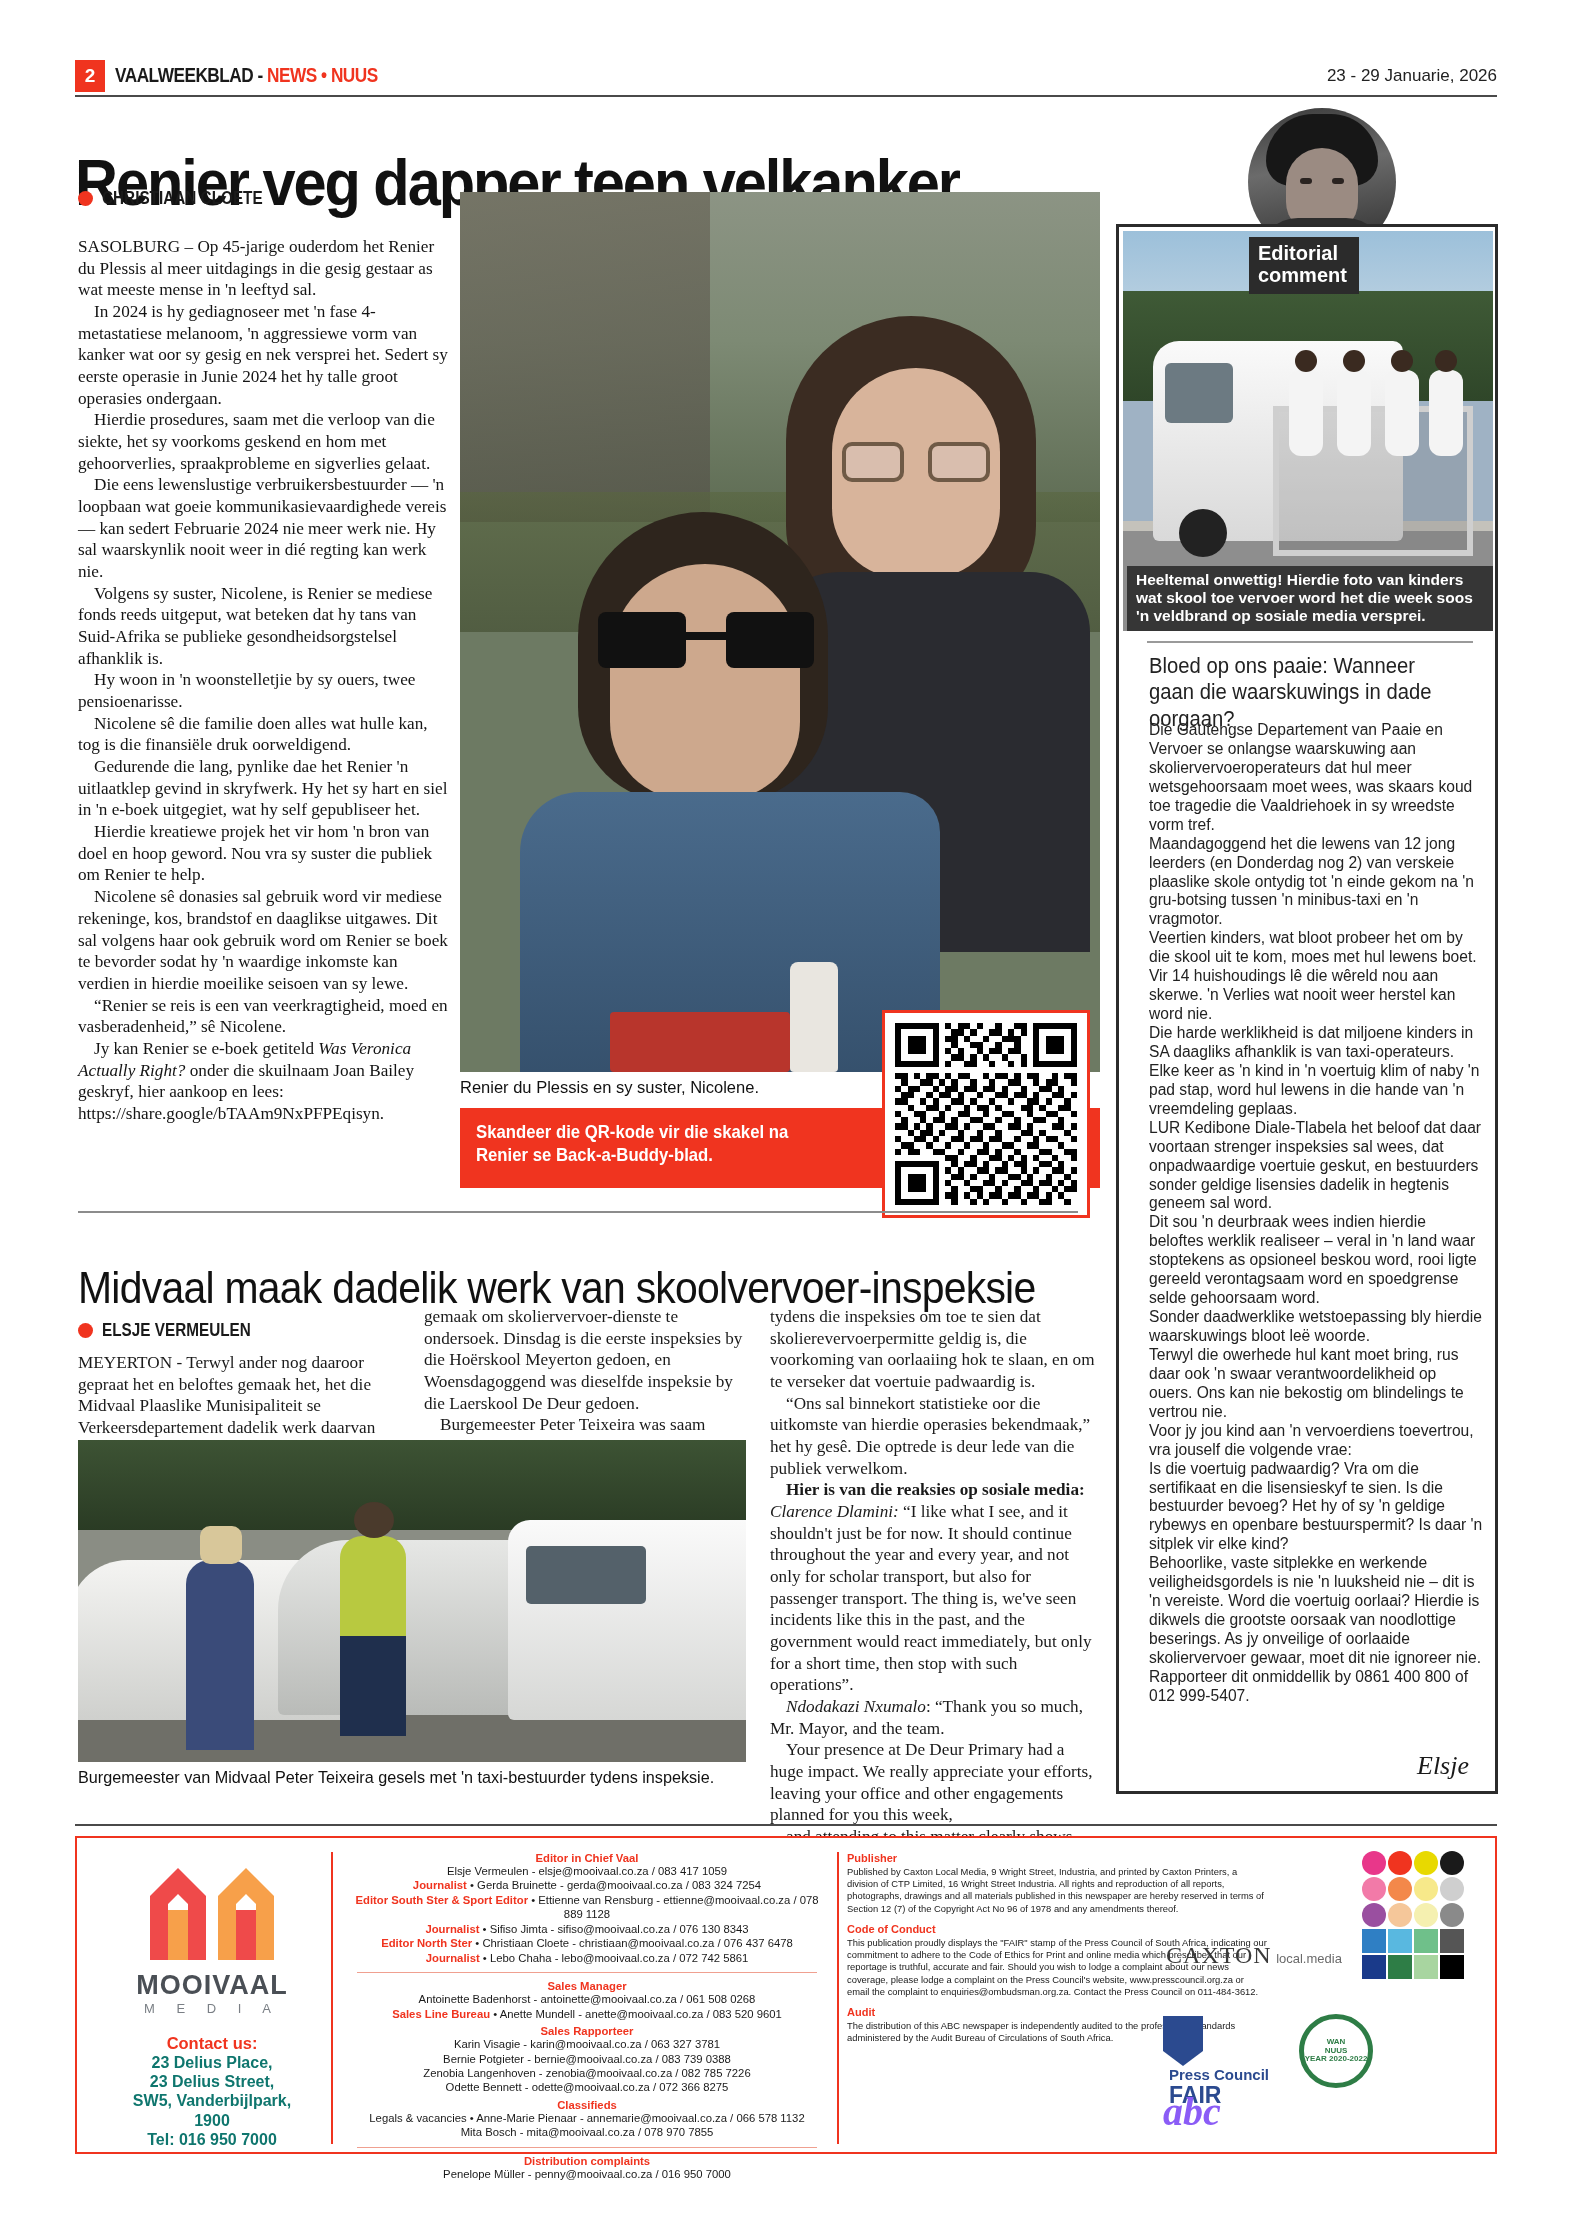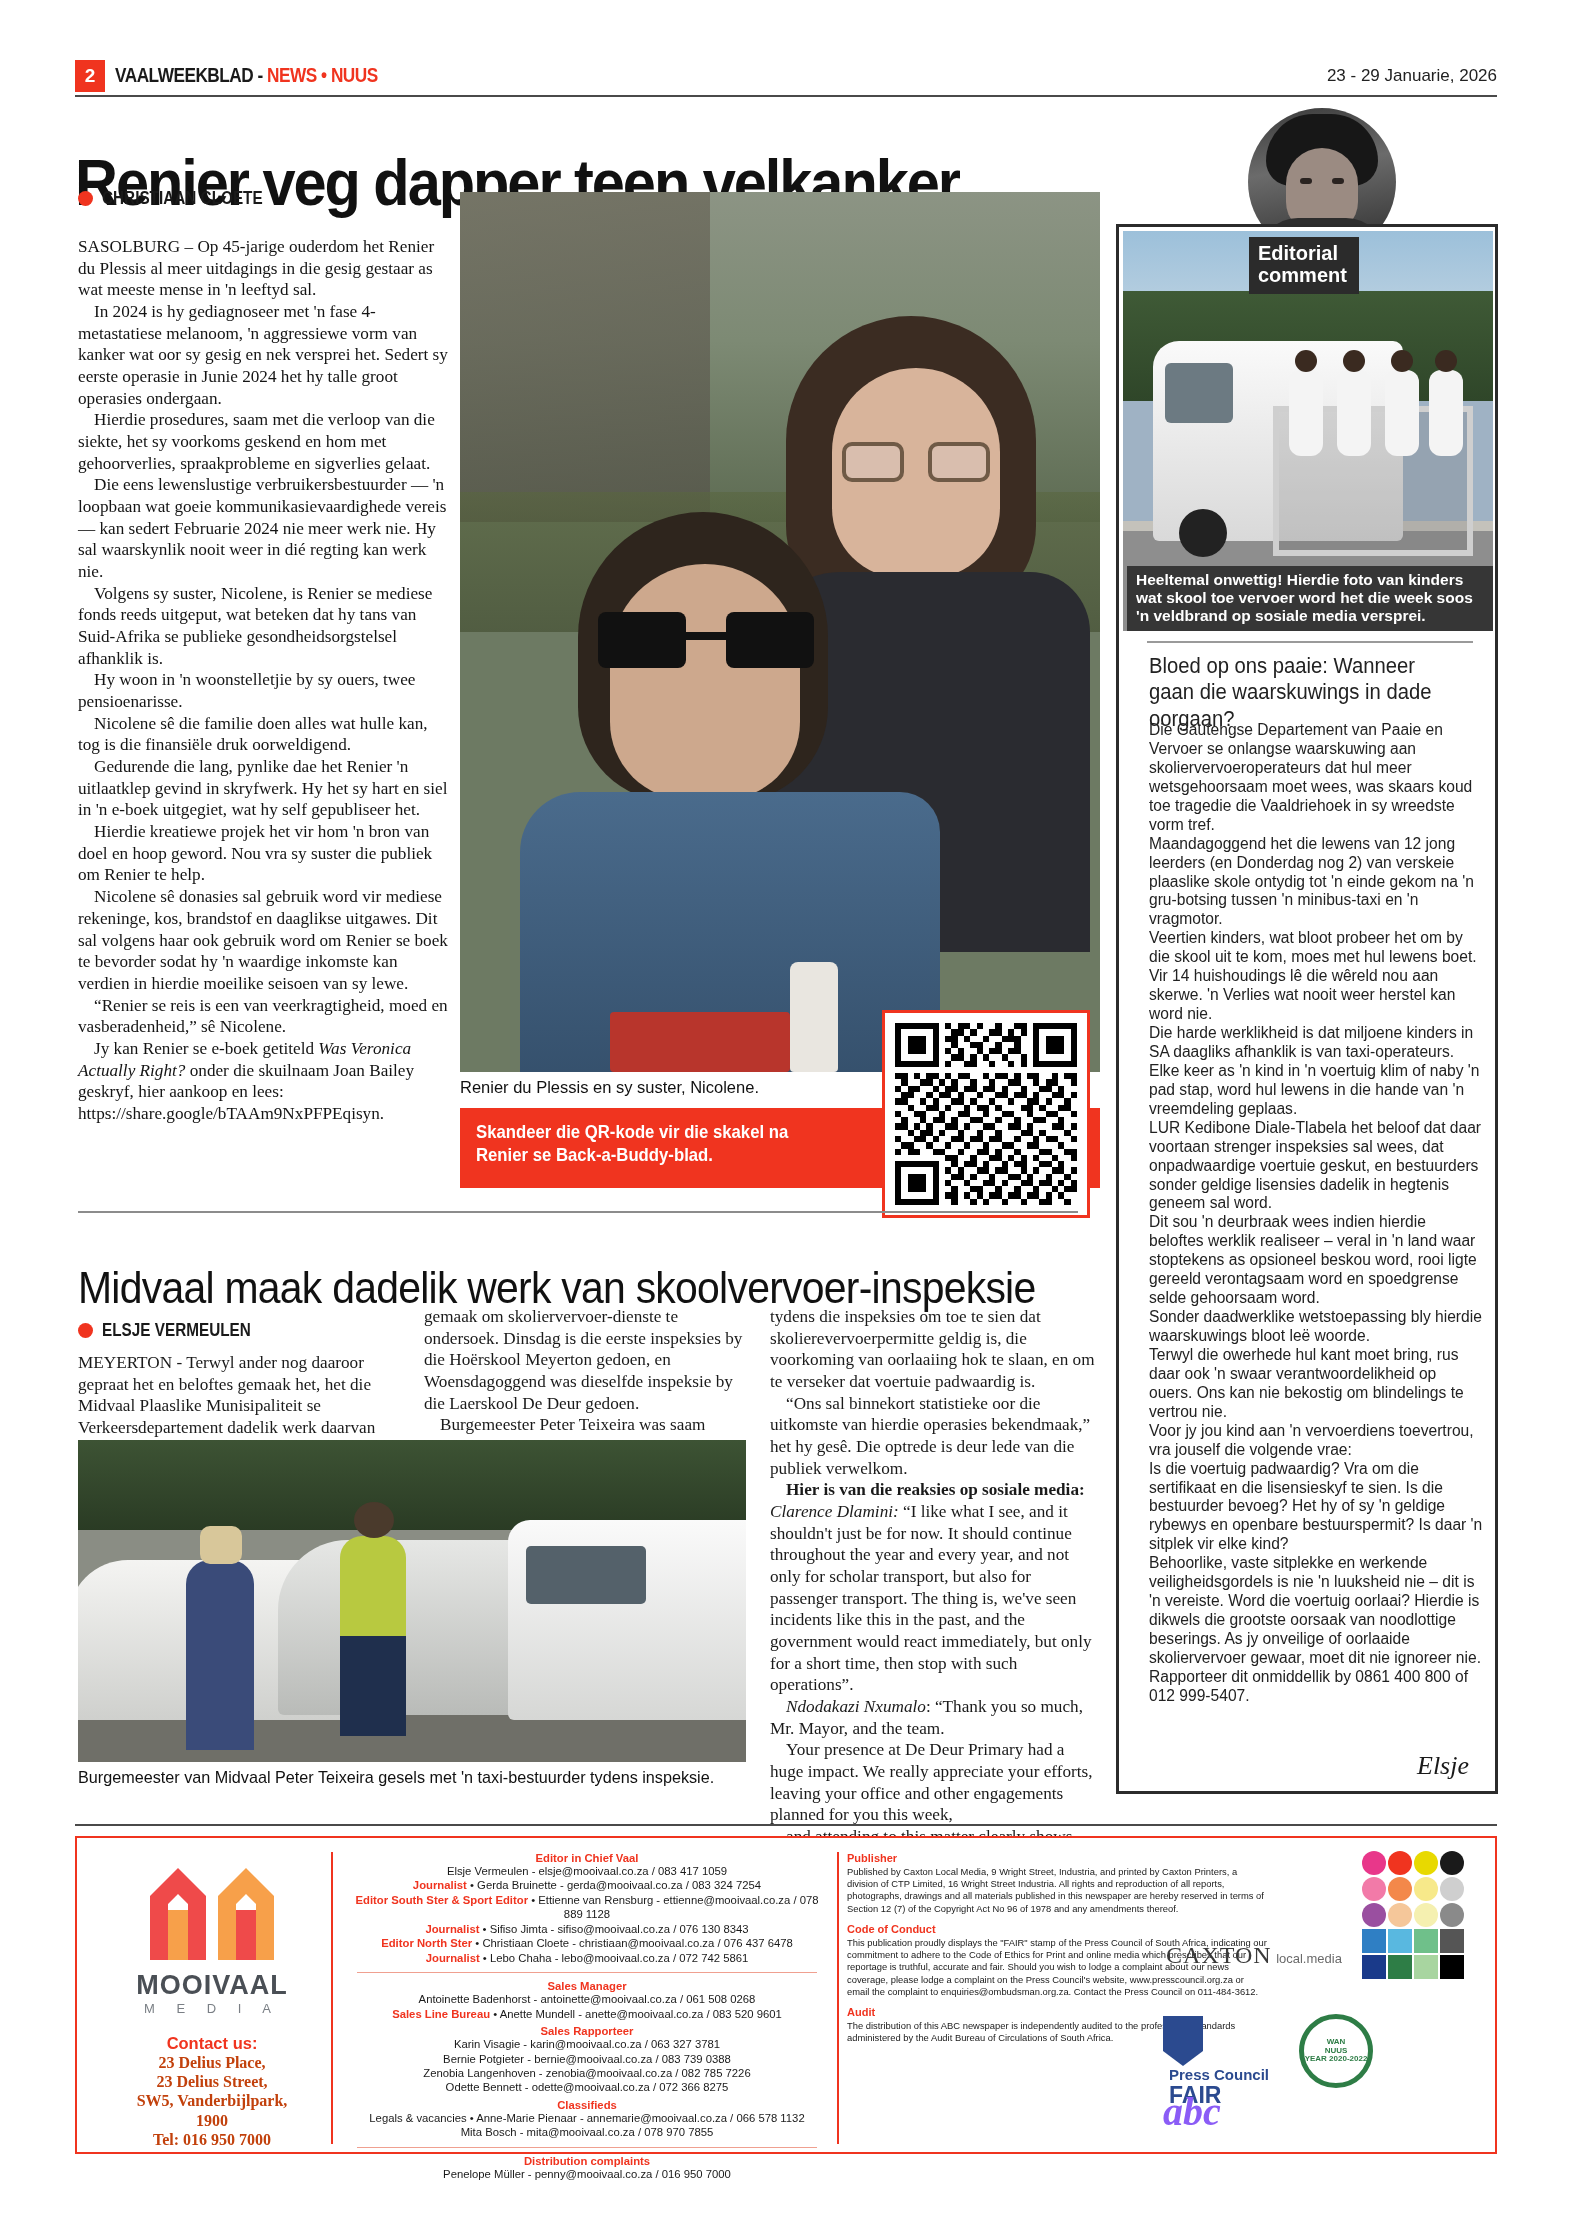--- a/index.html
+++ b/index.html
@@ -233,21 +233,21 @@
 
   .fb-logo { position:absolute; left:20px; top:22px; width:230px; text-align:center; }
   .mv-mark { width:136px; height:108px; margin:0 auto; position:relative; }
   .mv-txt1 { font-size:27px; font-weight:bold; color:#4a4f55; letter-spacing:1px;
     font-family:"Liberation Sans", sans-serif; margin-top:2px;}
   .mv-txt2 { font-size:13px; color:#7a7f85; letter-spacing:9px;
     font-family:"Liberation Sans", sans-serif; }
   .fb-contact { position:absolute; left:16px; top:196px; width:238px; text-align:center;
     font-family:"Liberation Sans Narrow","Liberation Sans", sans-serif; }
   .fb-contact .hd { color:#f0341f; font-weight:bold; font-size:16.5px; }
-  .fb-contact .ln { font-size:16px; font-weight:bold; color:#c2410c; line-height:1.2;font-family:Liberation Serif, serif;}
+  .fb-contact .ln { font-size:16px; font-weight:bold; color:#0f766e; line-height:1.2;}
   .fb-div-v { position:absolute; top:14px; width:2px; height:292px; background:#f0341f; }
 
   .fb-mid { position:absolute; left:270px; top:10px; width:480px; text-align:center; }
   .fb-mid .sec-head { color:#f0341f; font-weight:bold; font-size:11.3px; margin-top:4px;
     font-family:"Liberation Sans Narrow","Liberation Sans", sans-serif; }
   .fb-mid .ln { font-size:11.3px; color:#1a1a1a; line-height:1.28;
     font-family:"Liberation Sans Narrow","Liberation Sans", sans-serif; }
   .fb-mid .ln .r { color:#f0341f; font-weight:bold; }
   .fb-mid hr { border:0; border-top:1.5px solid #f0a090; margin:7px 10px; }
 

